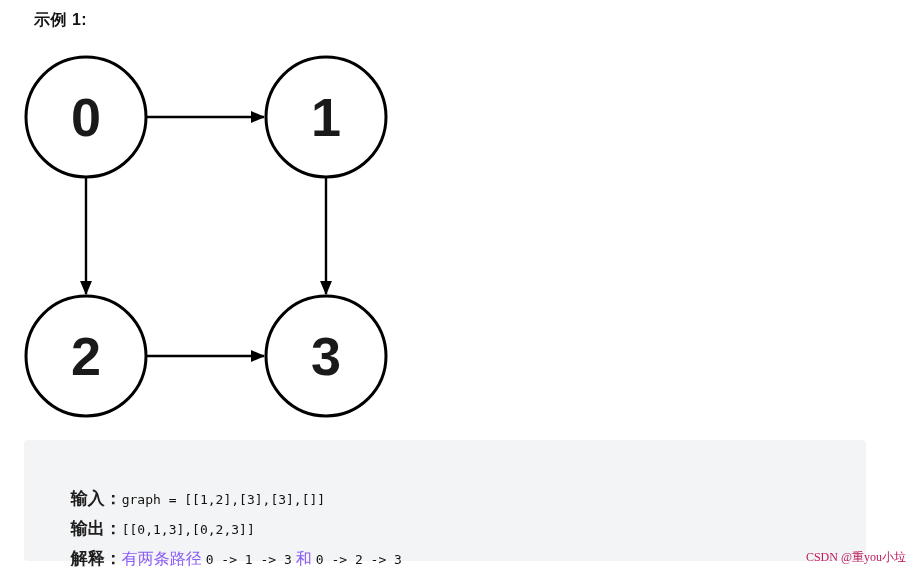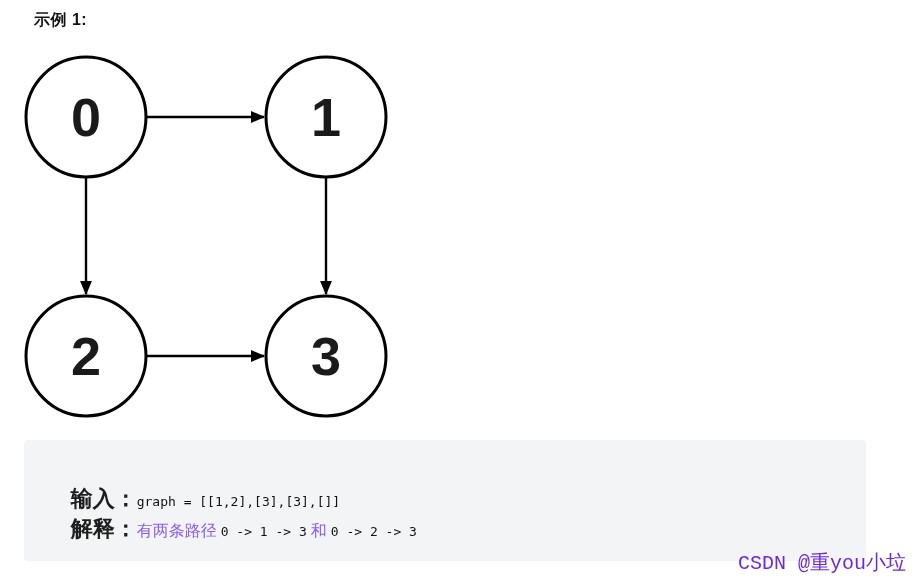--- a/index.html
+++ b/index.html
@@ -59,39 +59,39 @@
   .example-line {
     line-height: 30px;
     height: 30px;
     white-space: pre;
     font-size: 16px;
   }
   .io-label {
     font-family: "Liberation Serif", serif;
     font-weight: bold;
     color: #1d1d1d;
-    font-size: 22px;
+    font-size: 17px;
   }
   .code-text {
     font-family: "DejaVu Sans Mono", "Liberation Mono", monospace;
     color: #121212;
     font-size: 13px;
   }
   .cn-text {
     font-family: Liberation Serif, serif;
     color: #8b5cf6;
     font-size: 16px;
   }
   .watermark {
     position: absolute;
     right: 6px;
     top: 549px;
-    font-size: 20px;
-    color: #6d28d9;
-    font-family: Liberation Mono, monospace;
+    font-size: 12px;
+    color: #be185d;
+    font-family: Liberation Serif, serif;
   }
 </style>
 </head>
 <body>
 
 <div class="canvas">
 
   <div class="page-title">示例 1:</div>
 
   <svg class="graph-svg" viewBox="0 0 456 432">
@@ -122,19 +122,22 @@
       <circle class="node-circle" cx="326" cy="356" r="60"></circle>
       <text class="node-label" x="326" y="375">3</text>
     </g>
   </svg>
 
   <div class="example-box">
     <div class="example-line">
       <span class="io-label">输入：</span><span class="code-text">graph = [[1,2],[3],[3],[]]</span>
     </div>
     <div class="example-line">
+      <span class="io-label">输出：</span><span class="code-text">[[0,1,3],[0,2,3]]</span>
+    </div>
+    <div class="example-line">
       <span class="io-label">解释：</span><span class="cn-text">有两条路径 </span><span class="code-text">0 -&gt; 1 -&gt; 3</span><span class="cn-text"> 和 </span><span class="code-text">0 -&gt; 2 -&gt; 3</span>
     </div>
   </div>
 
   <div class="watermark">CSDN @重you小垃</div>
 
 </div>
 
 </body></html>

